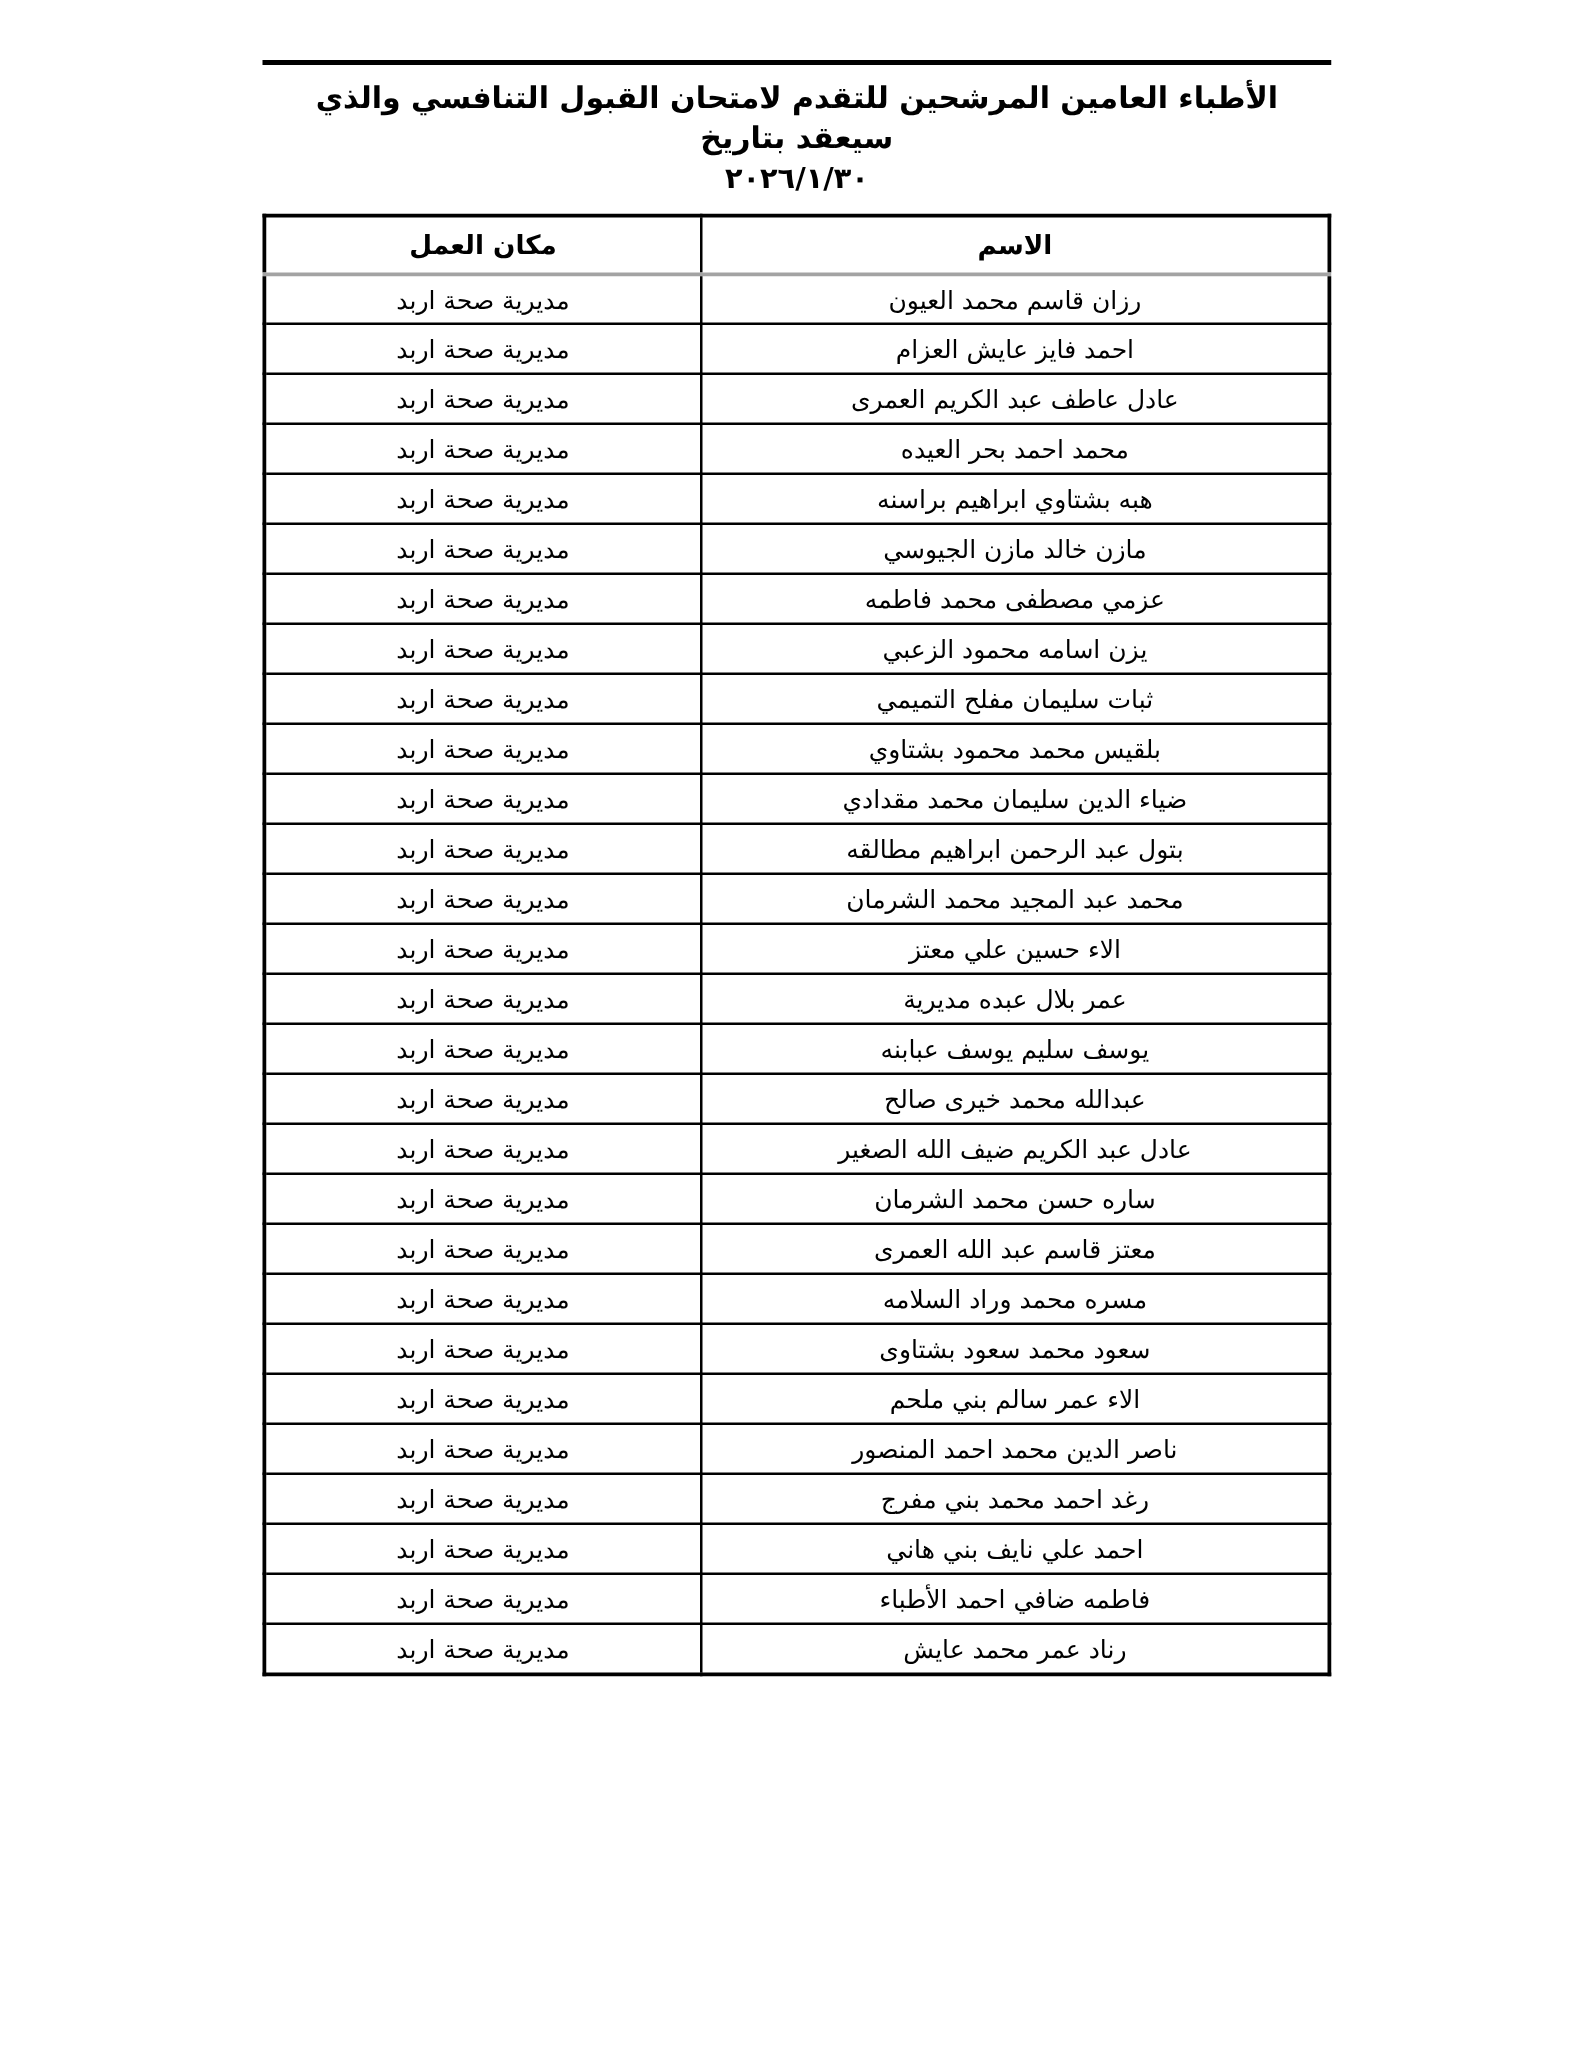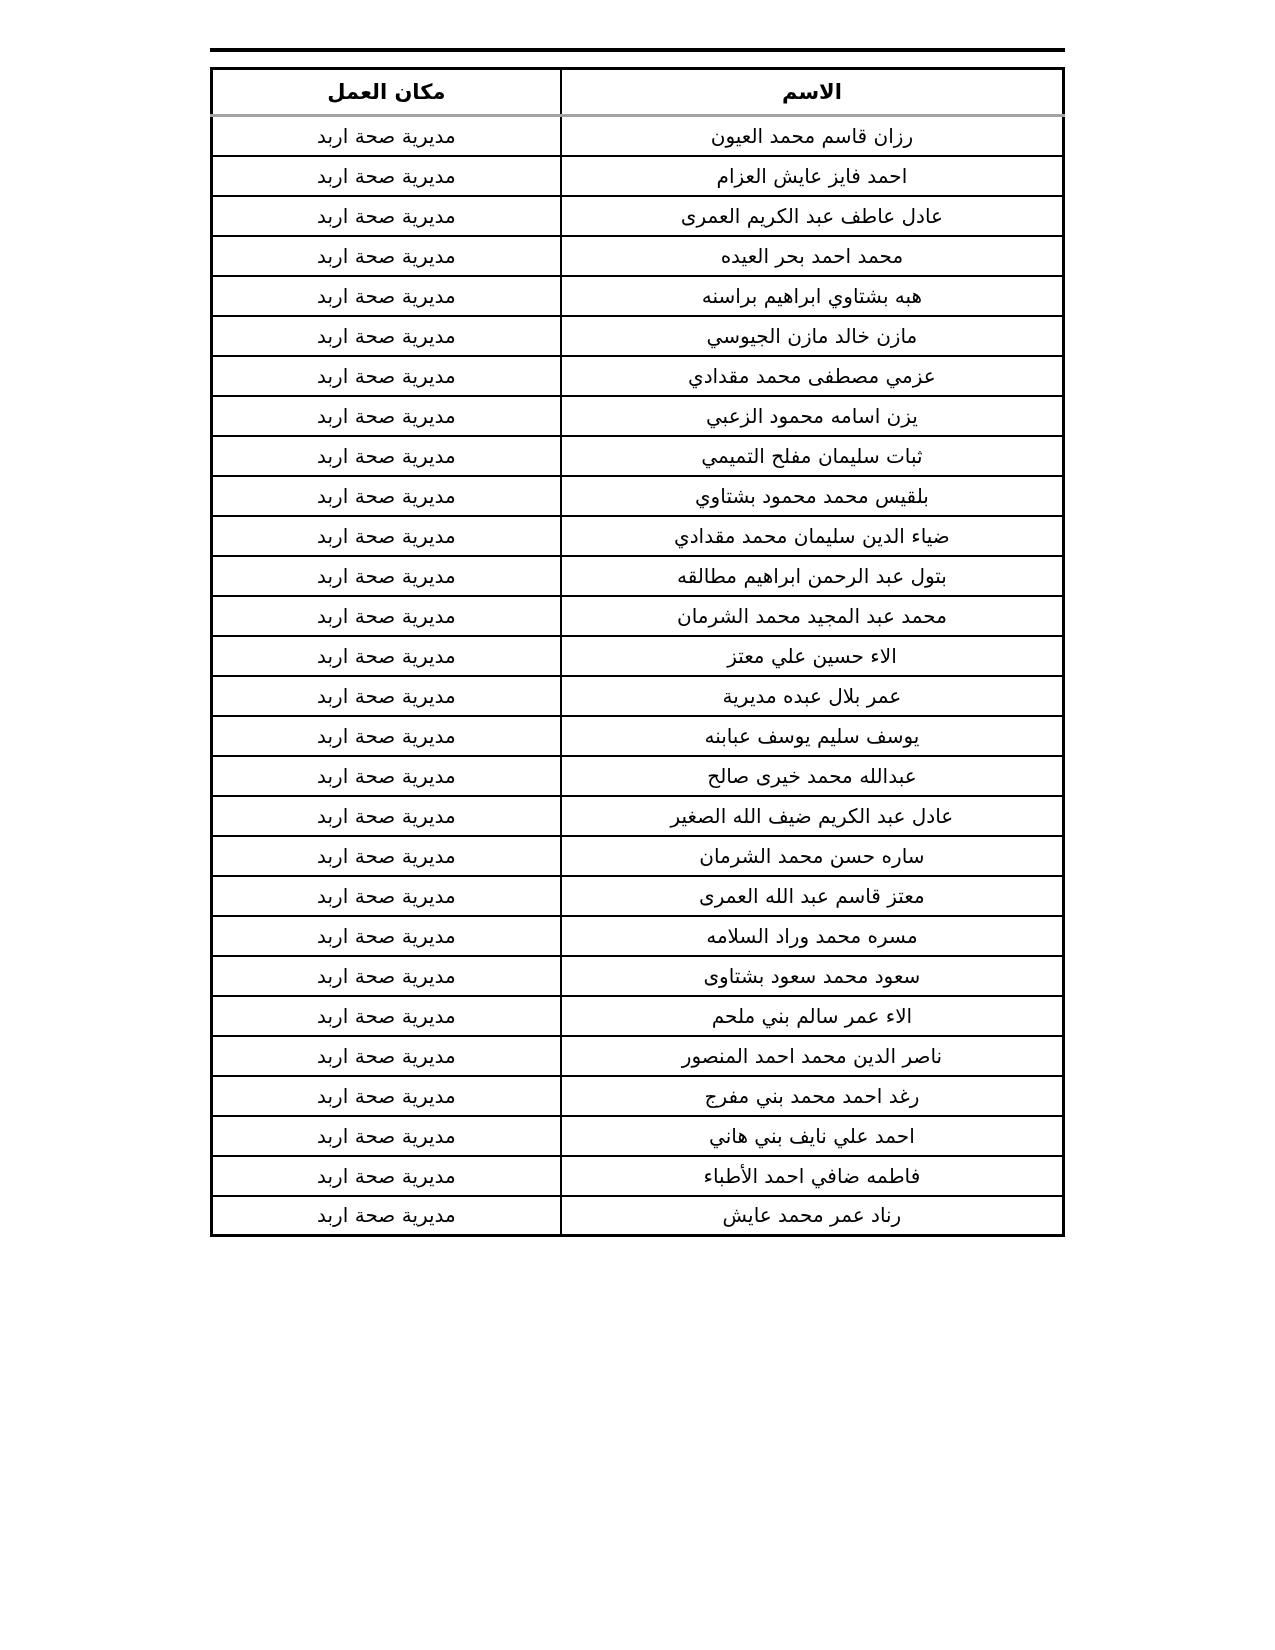--- a/index.html
+++ b/index.html
@@ -73,20 +73,22 @@
     font-size: 21px;
   }
 </style>
 </head>
 <body>
 
 <div class="page">
 
   <header>
     <div class="top-rule"></div>
+    <h1 class="doc-title">الأطباء العامين المرشحين للتقدم لامتحان القبول التنافسي والذي سيعقد بتاريخ</h1>
+    <div class="doc-date">٢٠٢٦/١/٣٠</div>
   </header>
 
   <table class="candidates">
     <colgroup>
       <col style="width:59%">
       <col style="width:41%">
     </colgroup>
     <thead>
       <tr>
         <th>الاسم</th>
@@ -118,21 +120,21 @@
     <td>هبه بشتاوي ابراهيم براسنه</td>
     <td>مديرية صحة اربد</td>
   </tr>
 
   <tr>
     <td>مازن خالد مازن الجيوسي</td>
     <td>مديرية صحة اربد</td>
   </tr>
 
   <tr>
-    <td class="bold-name">عزمي مصطفى محمد مقدادي</td>
+    <td class="bold-name">عزمي مصطفى محمد فاطمه</td>
     <td>مديرية صحة اربد</td>
   </tr>
 
   <tr>
     <td>يزن اسامه محمود الزعبي</td>
     <td>مديرية صحة اربد</td>
   </tr>
 
   <tr>
     <td>ثبات سليمان مفلح التميمي</td>

